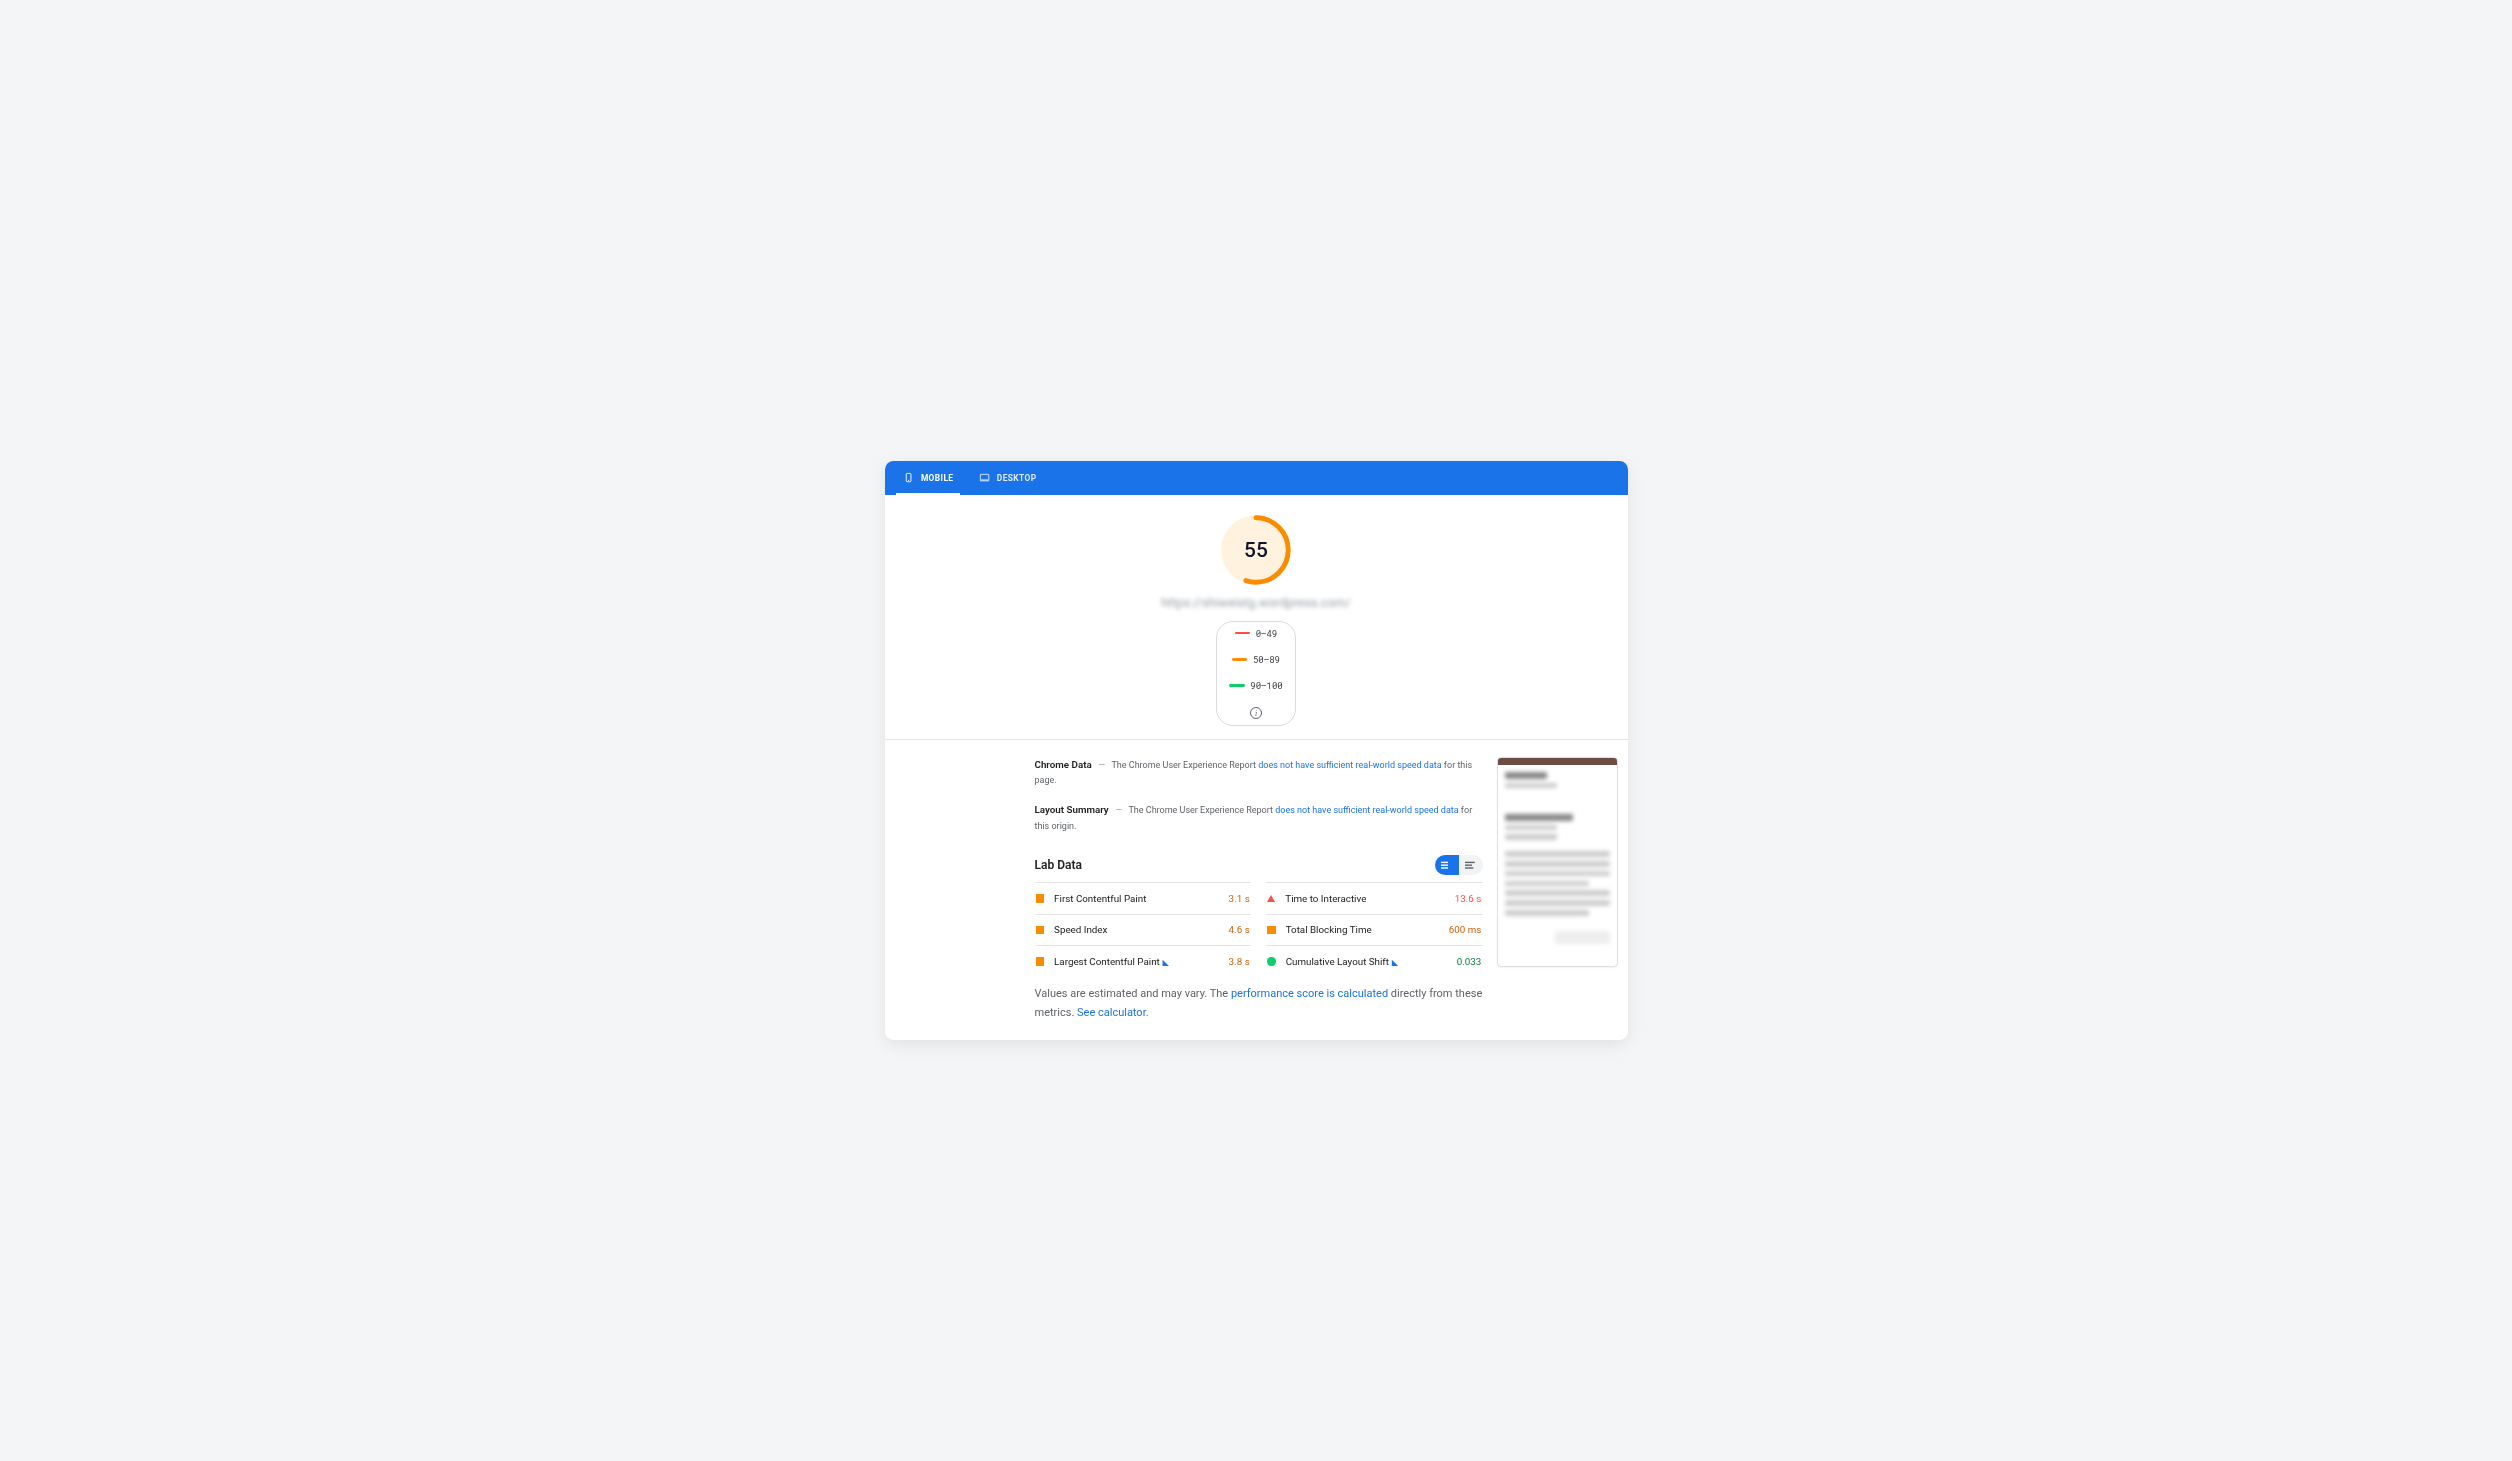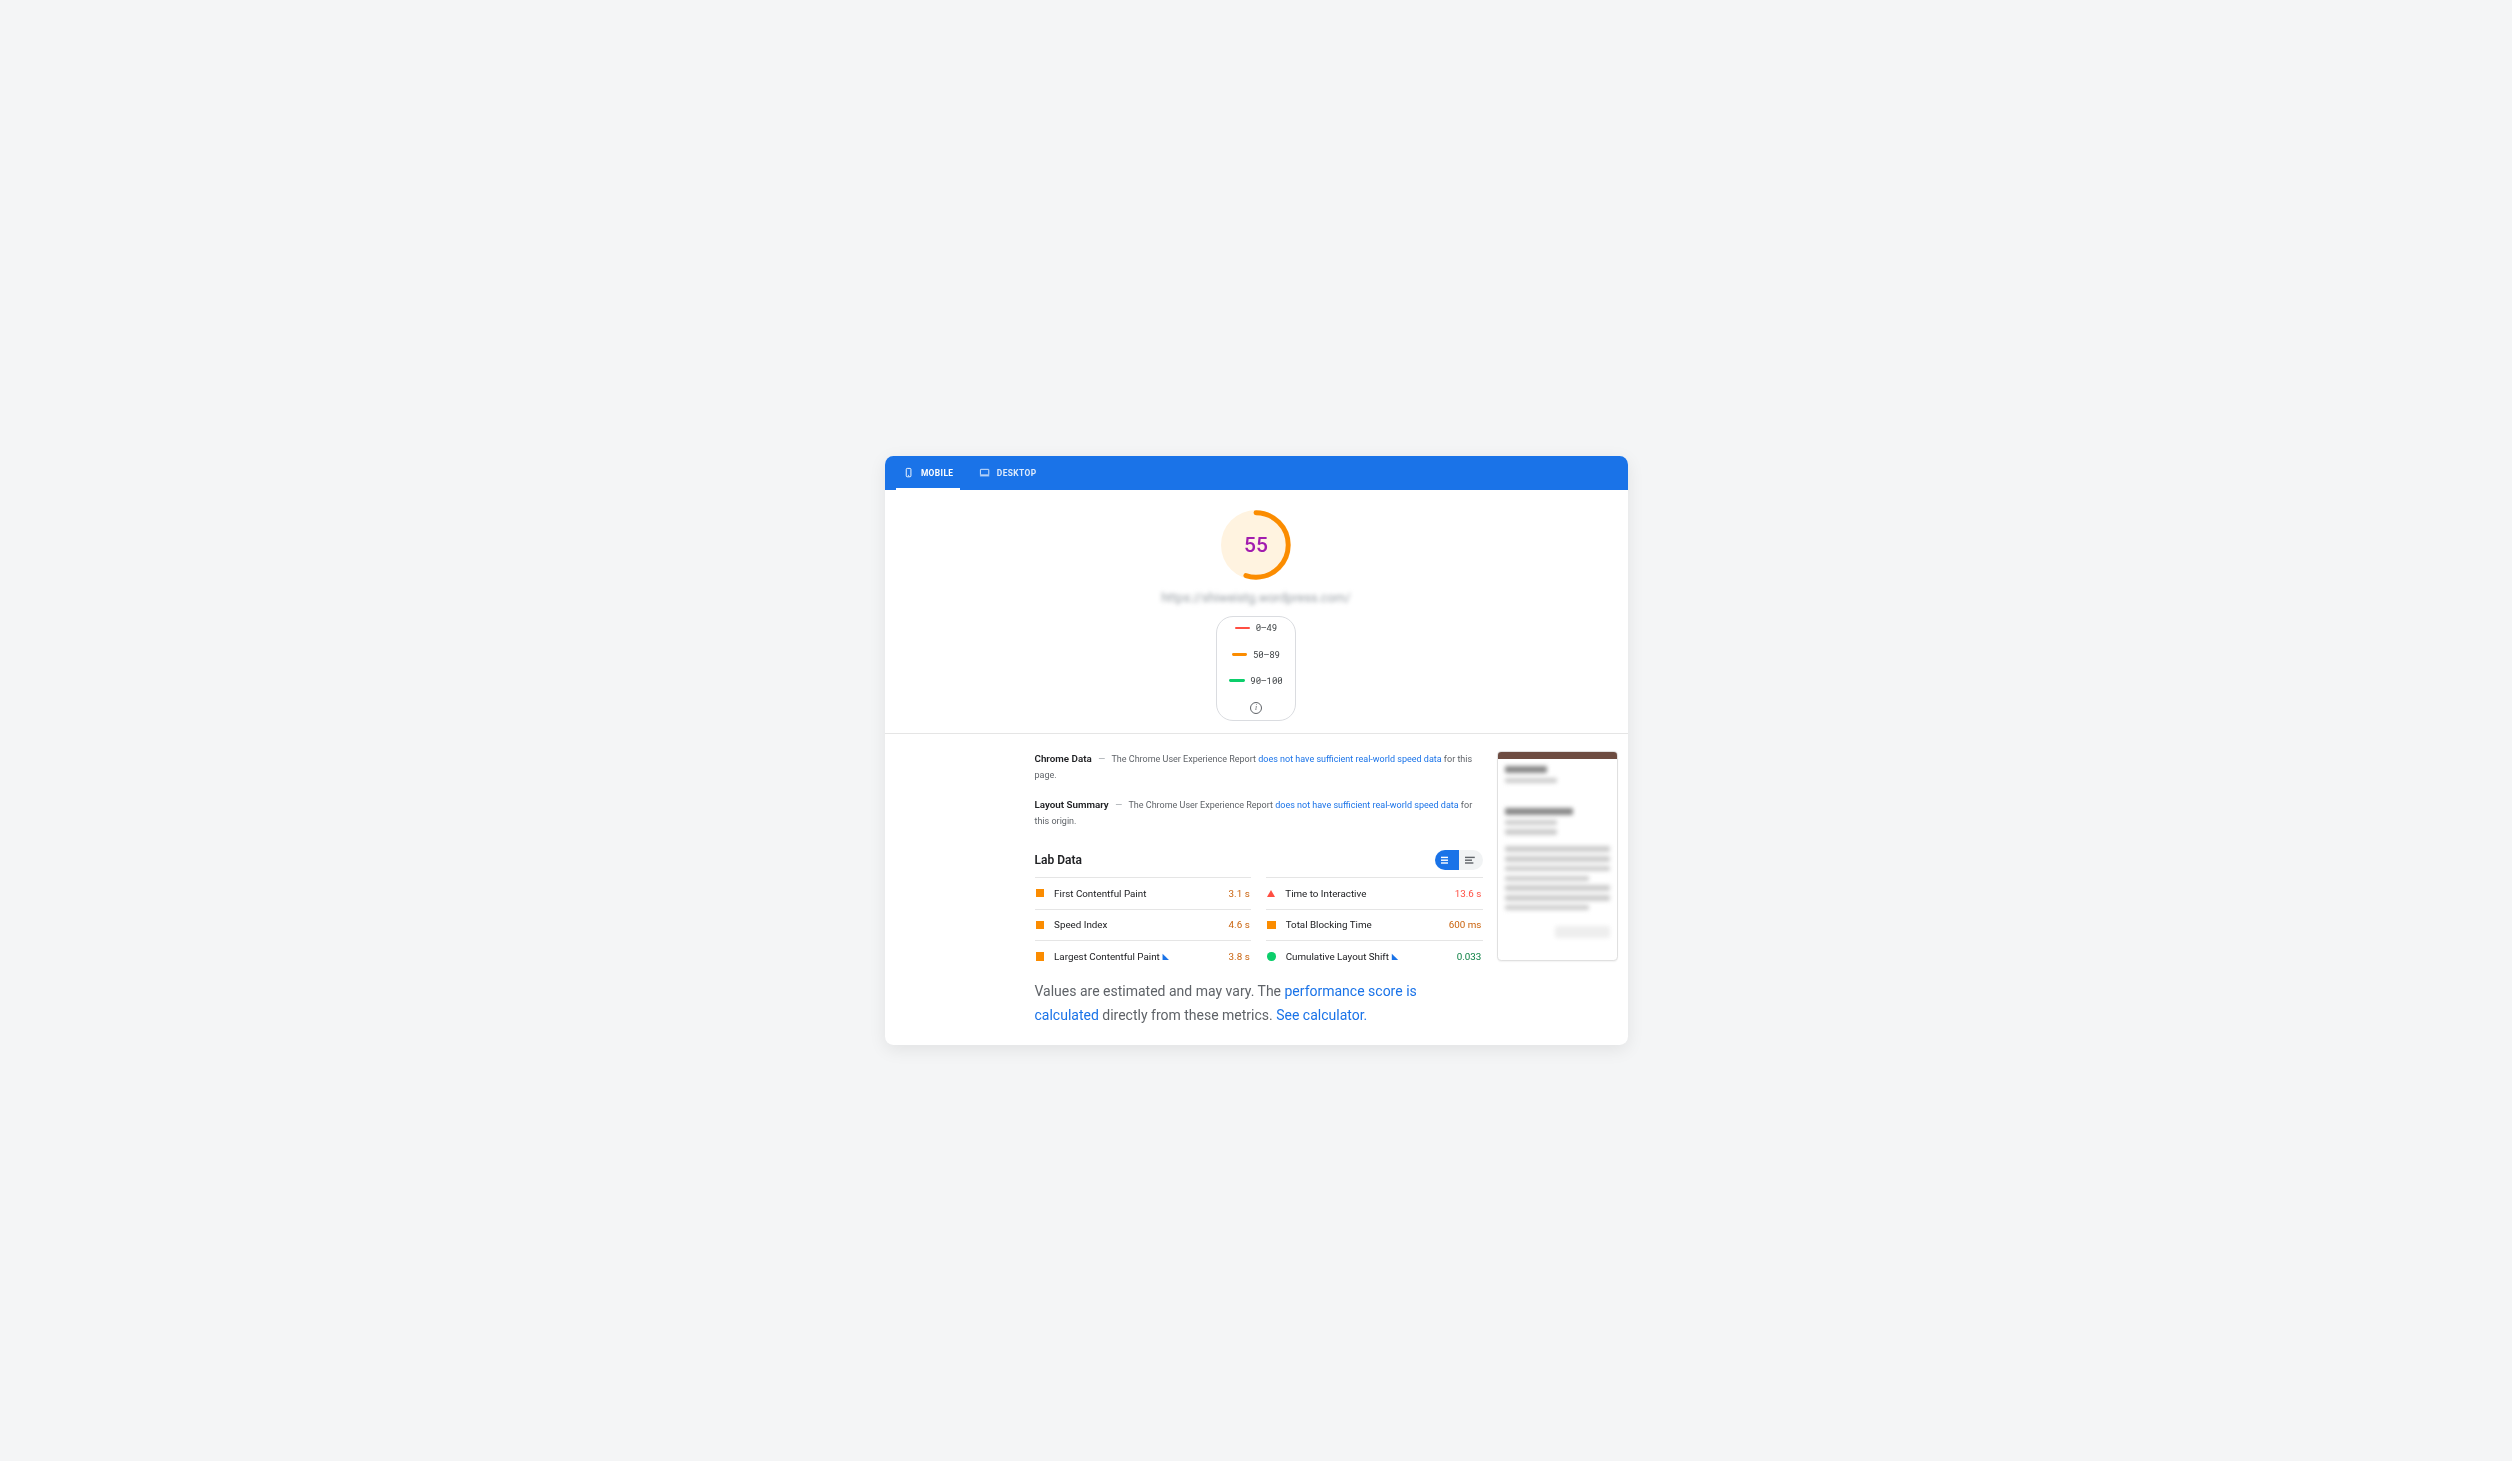--- a/index.html
+++ b/index.html
@@ -60,21 +60,21 @@
 .gauge-bg {
   width: 70px; height: 70px; border-radius: 50%;
   background: #fff3e0;
 }
 .gauge-ring {
   position: absolute; inset: 0;
 }
 .gauge-score {
   position: absolute; inset: 0;
   display: flex; align-items: center; justify-content: center;
-  font-size: 21px; font-weight: 500; color: #a21caf;
+  font-size: 21px; font-weight: 500; color: #0f172a;
 }
 .url {
   margin-top: 9.8px;
   font-size: 12.6px;
   color: #9aa0a6;
   filter: blur(2.1px);
   user-select: none;
 }
 .legend {
   margin-top: 11.2px;
@@ -153,21 +153,21 @@
   border-right: 4.2px solid transparent;
   border-bottom: 7.7px solid #ff4e42;
 }
 .metric .name { color: #202124; flex: 1; display: flex; align-items: center; gap: 2.8px; }
 .metric .flag { color: #1a73e8; font-size: 8.4px; }
 .metric .value { font-weight: 400; }
 .value.orange { color: #c9620c; }
 .value.red { color: #ff4e42; }
 .value.green { color: #0b8043; }
 .footer {
-  font-size: 14px; color: #5f6368; margin-top: 8.4px; line-height: 1.7;
+  font-size: 11px; color: #5f6368; margin-top: 8.4px; line-height: 1.7;
 }
 .footer a { color: #1a73e8; text-decoration: none; }
 .preview {
   width: 121px; height: 210px;
   border: 0.7px solid #e0e0e0;
   border-radius: 4.2px;
   background: #fff;
   overflow: hidden;
   box-shadow: 0 0.7px 1.4px rgba(0,0,0,0.05);
   flex-shrink: 0;

